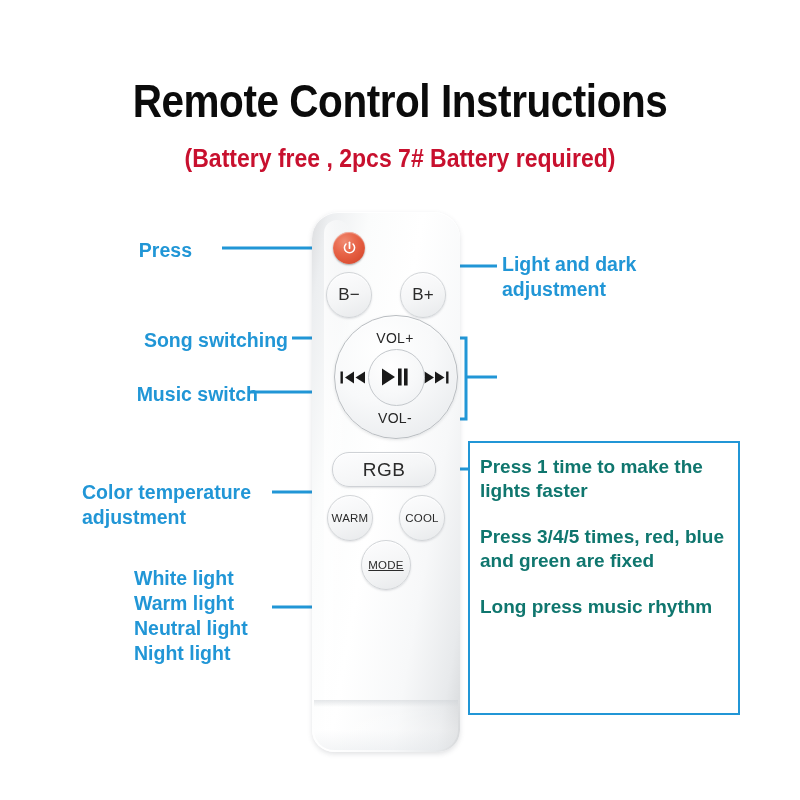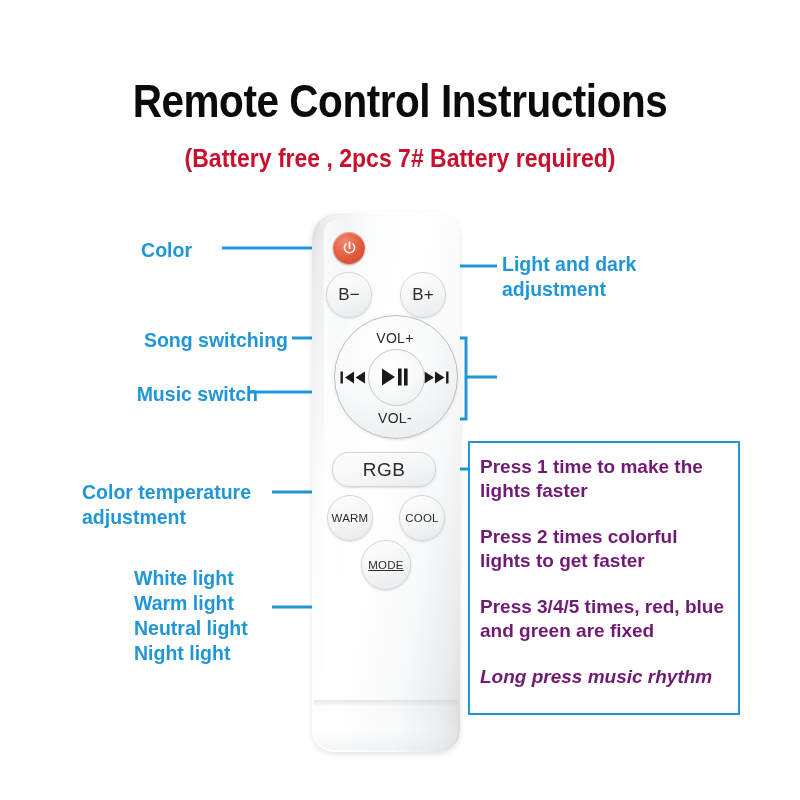--- a/index.html
+++ b/index.html
@@ -114,23 +114,23 @@
   #co-lightdark     {left:502px;top:252px;}
   #co-sound         {left:502px;top:364px;}
 
   
   .instr-box{
     position:absolute;left:468px;top:441px;width:272px;height:274px;
     border:2px solid #2196d6;background:#ffffff;box-sizing:border-box;
     padding:12px 8px 0 10px;
   }
   .instr-box p{
-    margin:0 0 22px 0;color:#701a75;font-weight:bold;font-size:19px;line-height:24px;
-  }
-  .instr-box p:last-child{margin-bottom:16px;font-style:italic;}
+    margin:0 0 22px 0;color:#0f766e;font-weight:bold;font-size:19px;line-height:24px;
+  }
+  .instr-box p:last-child{margin-bottom:16px;}
 
   
   .lines{position:absolute;left:0;top:0;width:800px;height:800px;pointer-events:none;}
 </style>
 </head>
 <body>
 
 <div class="stage">
 
   <div class="title">Remote Control Instructions</div>
@@ -214,32 +214,31 @@
   <div class="btn-round" id="btn-warm">
     <span>WARM</span>
   </div>
   <div class="btn-round" id="btn-cool">
     <span>COOL</span>
   </div>
   <div class="btn-round" id="btn-mode">
     <span>MODE</span>
   </div>
 
-  <div class="callout l" id="co-switch">Color</div>
+  <div class="callout l" id="co-switch">Press</div>
   <div class="callout l" id="co-song">Song switching</div>
   <div class="callout l" id="co-music">Music switch</div>
   <div class="callout" id="co-colortemp">Color temperature
 adjustment</div>
   <div class="callout" id="co-lights">White light
 Warm light
 Neutral light
 Night light</div>
   <div class="callout r" id="co-lightdark">Light and dark
 adjustment</div>
 
   <div class="instr-box">
     <p>Press 1 time to make the lights faster</p>
-    <p>Press 2 times colorful lights to get faster</p>
     <p>Press 3/4/5 times, red, blue and green are fixed</p>
     <p>Long press music rhythm</p>
   </div>
 
 </div>
 
 </body></html>

